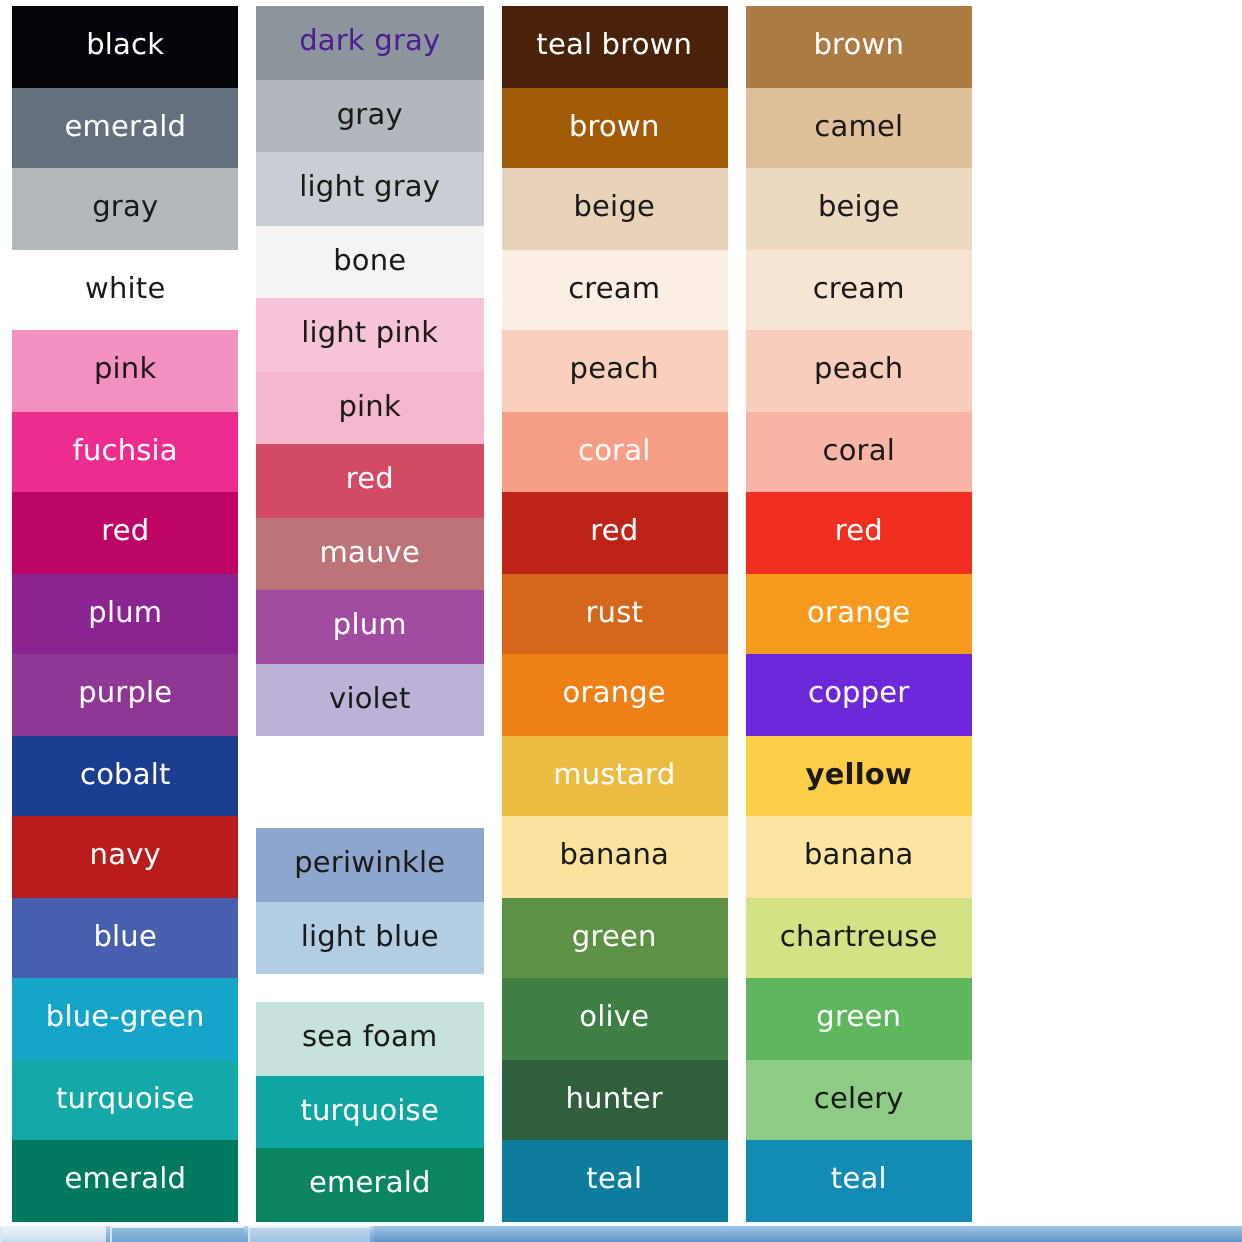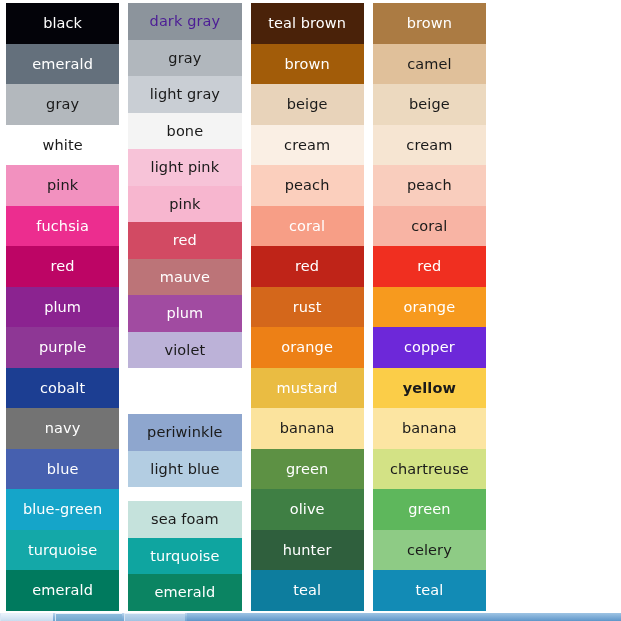--- a/index.html
+++ b/index.html
@@ -113,21 +113,21 @@
       </div>
       <div class="swatch" style="background-color: rgb(139, 35, 144);">
         <span class="swatch-label" style="color: rgb(255, 255, 255);">plum</span>
       </div>
       <div class="swatch" style="background-color: rgb(142, 55, 149);">
         <span class="swatch-label" style="color: rgb(255, 255, 255);">purple</span>
       </div>
       <div class="swatch" style="background-color: rgb(28, 62, 146);">
         <span class="swatch-label" style="color: rgb(255, 255, 255);">cobalt</span>
       </div>
-      <div class="swatch" style="background-color: #737373;">
+      <div class="swatch" style="background-color: #b91c1c;">
         <span class="swatch-label" style="color: rgb(255, 255, 255);">navy</span>
       </div>
       <div class="swatch" style="background-color: rgb(70, 96, 175);">
         <span class="swatch-label" style="color: rgb(255, 255, 255);">blue</span>
       </div>
       <div class="swatch" style="background-color: rgb(21, 165, 201);">
         <span class="swatch-label" style="color: rgb(255, 255, 255);">blue-green</span>
       </div>
       <div class="swatch" style="background-color: rgb(20, 168, 168);">
         <span class="swatch-label" style="color: rgb(255, 255, 255);">turquoise</span>

